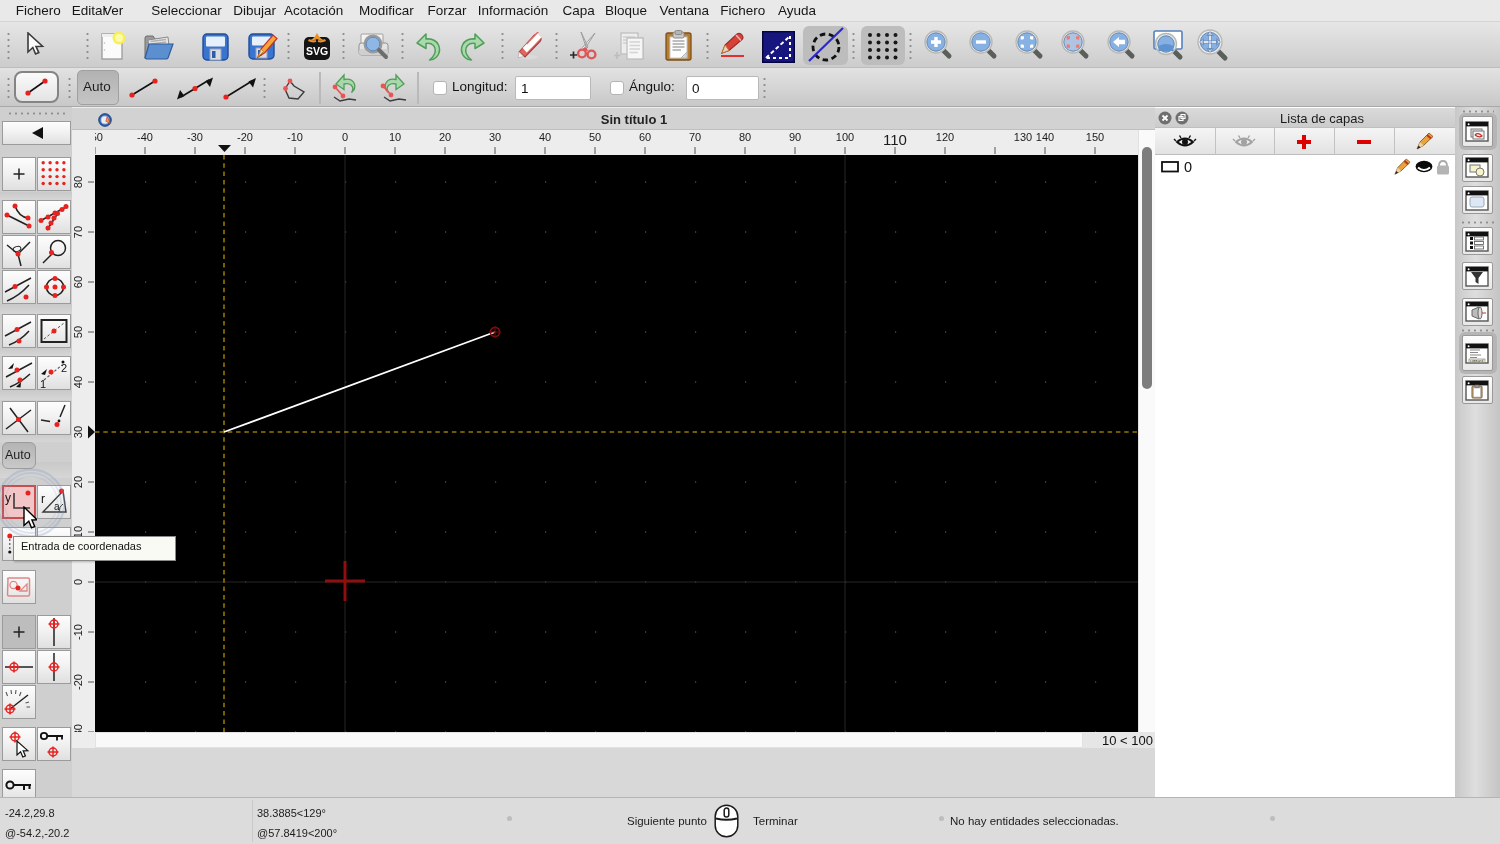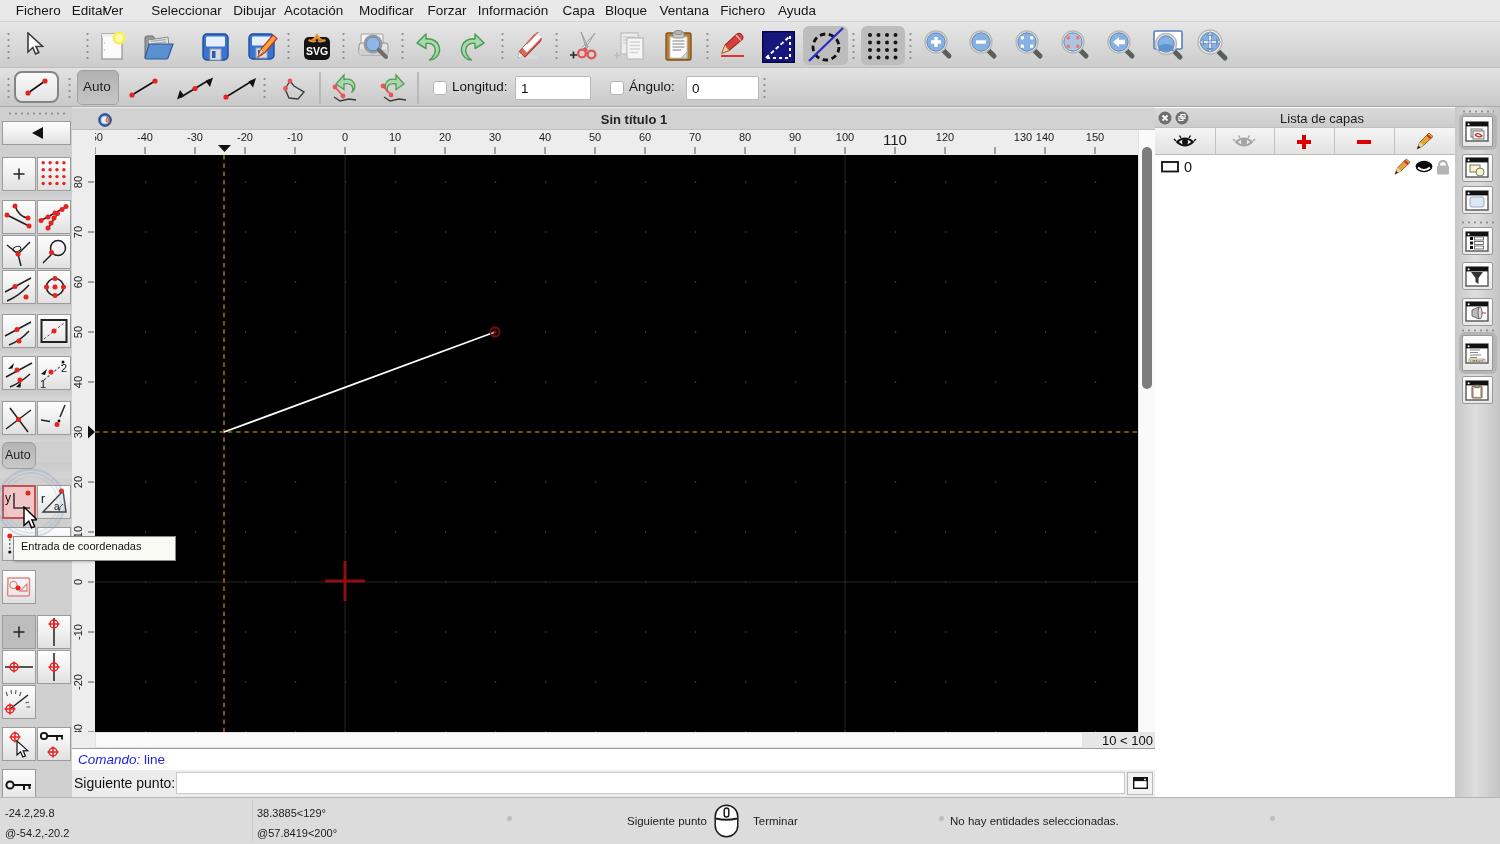--- a/index.html
+++ b/index.html
@@ -553,33 +553,20 @@
         <circle cx="400" cy="177" r="4.6" fill="none" stroke="#8a0d0d" stroke-width="1.7"></circle>
         <path d="M394 177 L406 177 M400 171 L400 183" stroke="#6a0808" stroke-width="1.2"></path>
       </svg>
       <div style="position:absolute;left:1066px;top:23px;width:17px;height:602px;background:#fafafa;border-left:1px solid #e0e0e0"></div>
       <div style="position:absolute;left:1069.5px;top:40px;width:10px;height:242px;background:#7d7d7d;border-radius:5px"></div>
       <div style="position:absolute;left:0px;top:625px;width:1083px;height:16px;background:#ededed"></div>
       <div style="position:absolute;left:23px;top:625px;width:988px;height:16px;background:#f9f9f9;border:1px solid #e2e2e2"></div>
       <div style="position:absolute;left:1011px;top:625px;width:72px;height:16px;background:#e6e6e6;font-size:13px;color:#111;text-align:right;padding-top:0.5px;padding-right:2px">10 &lt; 100</div>
     </div>
 
-<div class="cmddock" id="cmddock">
-      <div style="position:absolute;left:0;top:0;width:1083px;height:22px;background:#fff;border-top:1px solid #9f9f9f"></div>
-      <div style="position:absolute;left:6px;top:3.5px;font-size:13.5px;color:#2222dd"><i>Comando:</i> line</div>
-      <div style="position:absolute;left:0;top:22px;width:1083px;height:27px;background:#ececec"></div>
-      <div style="position:absolute;left:2px;top:26.5px;font-size:14px;color:#111">Siguiente punto:</div>
-      <div style="position:absolute;left:104px;top:24px;width:949px;height:22px;background:#fff;border:1px solid #c9c9c9"></div>
-      <div style="position:absolute;left:1055px;top:24px;width:26px;height:23px;background:#f2f2f2;border:1px solid #b9b9b9"></div>
-      <svg style="position:absolute;left:1061px;top:29px" width="15" height="12" viewBox="0 0 15 12">
-        <rect x="0.7" y="0.7" width="13.6" height="10.6" fill="#fff" stroke="#111" stroke-width="1.4"></rect>
-        <rect x="0.7" y="0.7" width="13.6" height="3.4" fill="#111"></rect>
-        <circle cx="12" cy="2.4" r="0.9" fill="#fff"></circle>
-      </svg>
-    </div>
 
 <div class="rdock" id="rdock"><div style="position:absolute;left:0;top:1px;width:300px;height:20px;background:linear-gradient(180deg,#dadada,#cccccc);border-bottom:1px solid #bfbfbf"></div><svg style="position:absolute;left:3px;top:4px" width="32" height="14" viewBox="0 0 32 14">
         <circle cx="7" cy="7" r="6.5" fill="#6f6f6f"></circle>
         <path d="M4.5 4.5 L9.5 9.5 M9.5 4.5 L4.5 9.5" stroke="#fff" stroke-width="1.8"></path>
         <circle cx="24" cy="7" r="6.5" fill="#6f6f6f"></circle>
         <rect x="21" y="5.5" width="4" height="4" fill="none" stroke="#fff" stroke-width="1.1"></rect>
         <rect x="23" y="3.5" width="4" height="4" fill="none" stroke="#fff" stroke-width="1.1"></rect>
       </svg><div style="position:absolute;left:37px;top:4px;width:260px;text-align:center;font-size:13px;color:#1c1c1c">Lista de capas</div><div style="position:absolute;left:0;top:21px;width:300px;height:27px;background:linear-gradient(180deg,#f5f5f5,#e2e2e2);border-bottom:1px solid #bdbdbd"></div><div style="position:absolute;left:60px;top:21px;width:1px;height:27px;background:#c2c2c2"></div><div style="position:absolute;left:119px;top:21px;width:1px;height:27px;background:#c2c2c2"></div><div style="position:absolute;left:179px;top:21px;width:1px;height:27px;background:#c2c2c2"></div><div style="position:absolute;left:239px;top:21px;width:1px;height:27px;background:#c2c2c2"></div><svg style="position:absolute;left:0;top:21px" width="300" height="27" viewBox="0 0 300 27">
         <path d="M22 14 Q30 7 38 14 Q30 21 22 14 Z" fill="none" stroke="#111" stroke-width="1.8"></path>
         <circle cx="30" cy="14" r="3" fill="#111"></circle>

